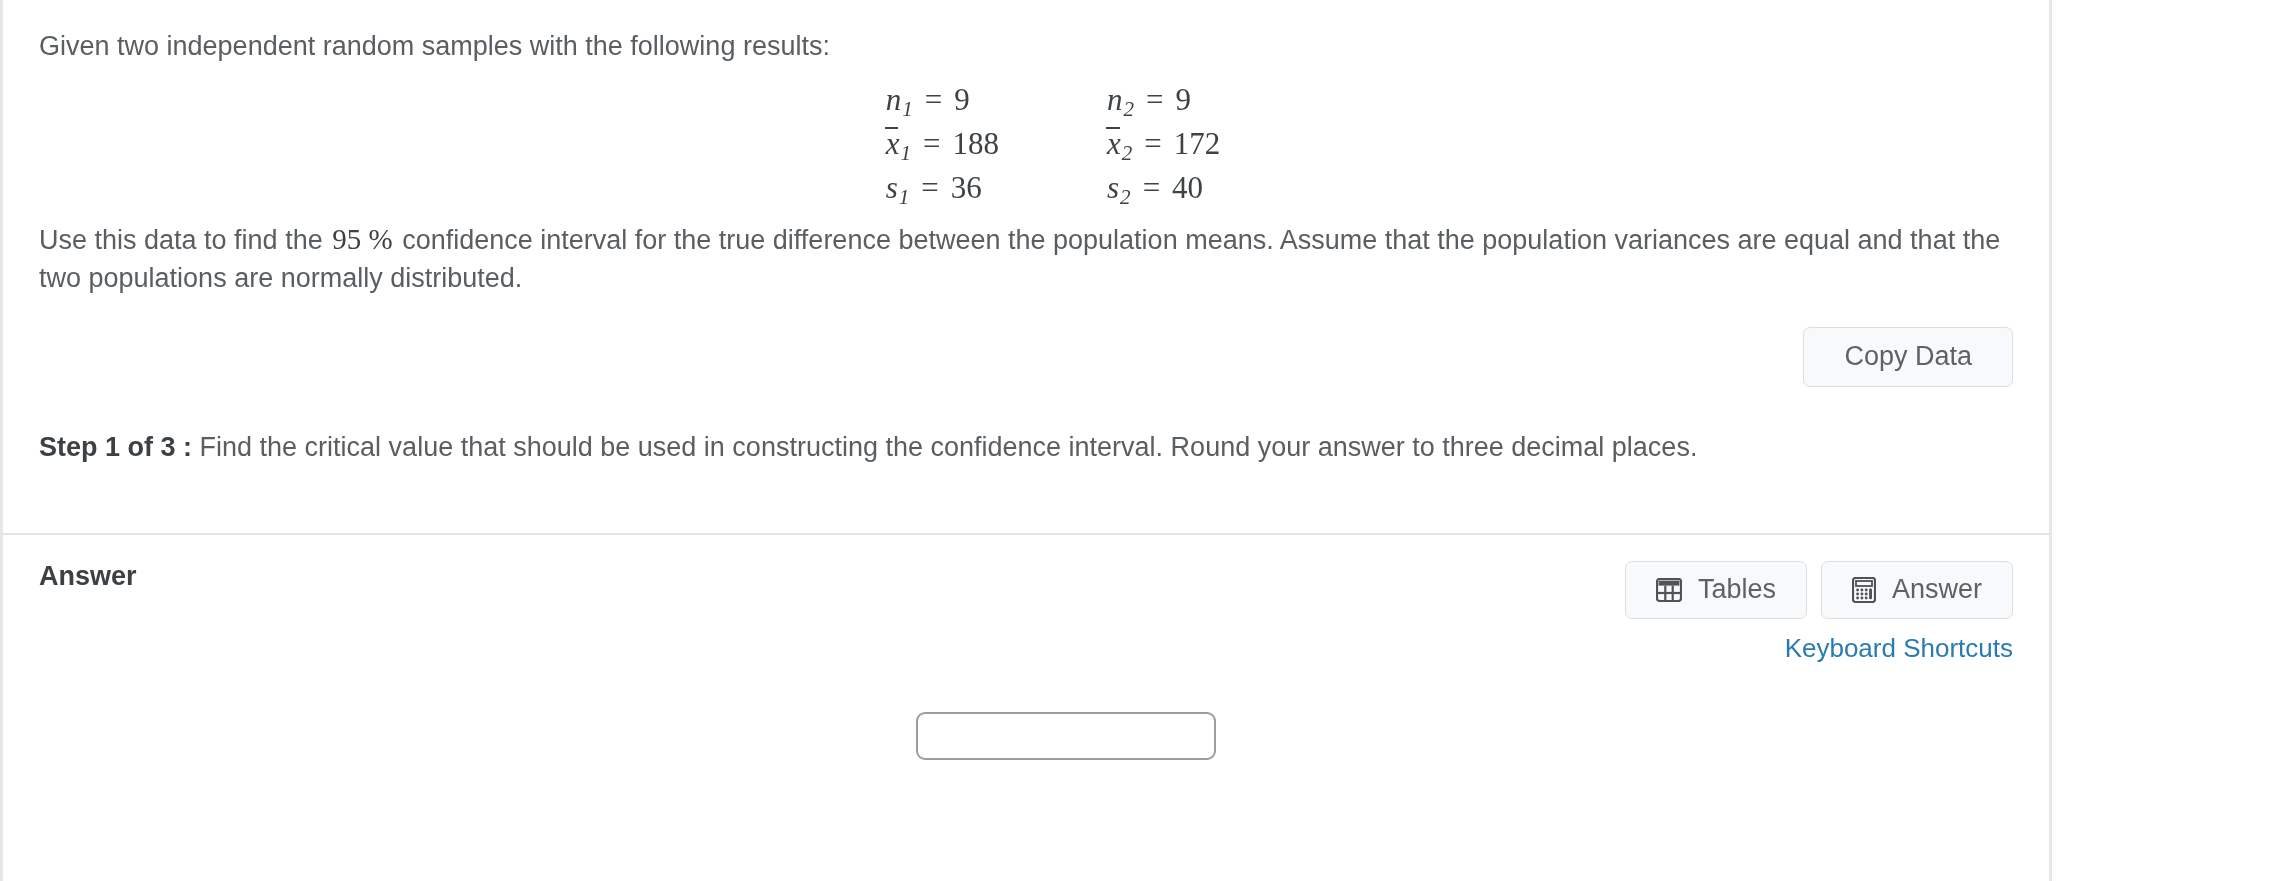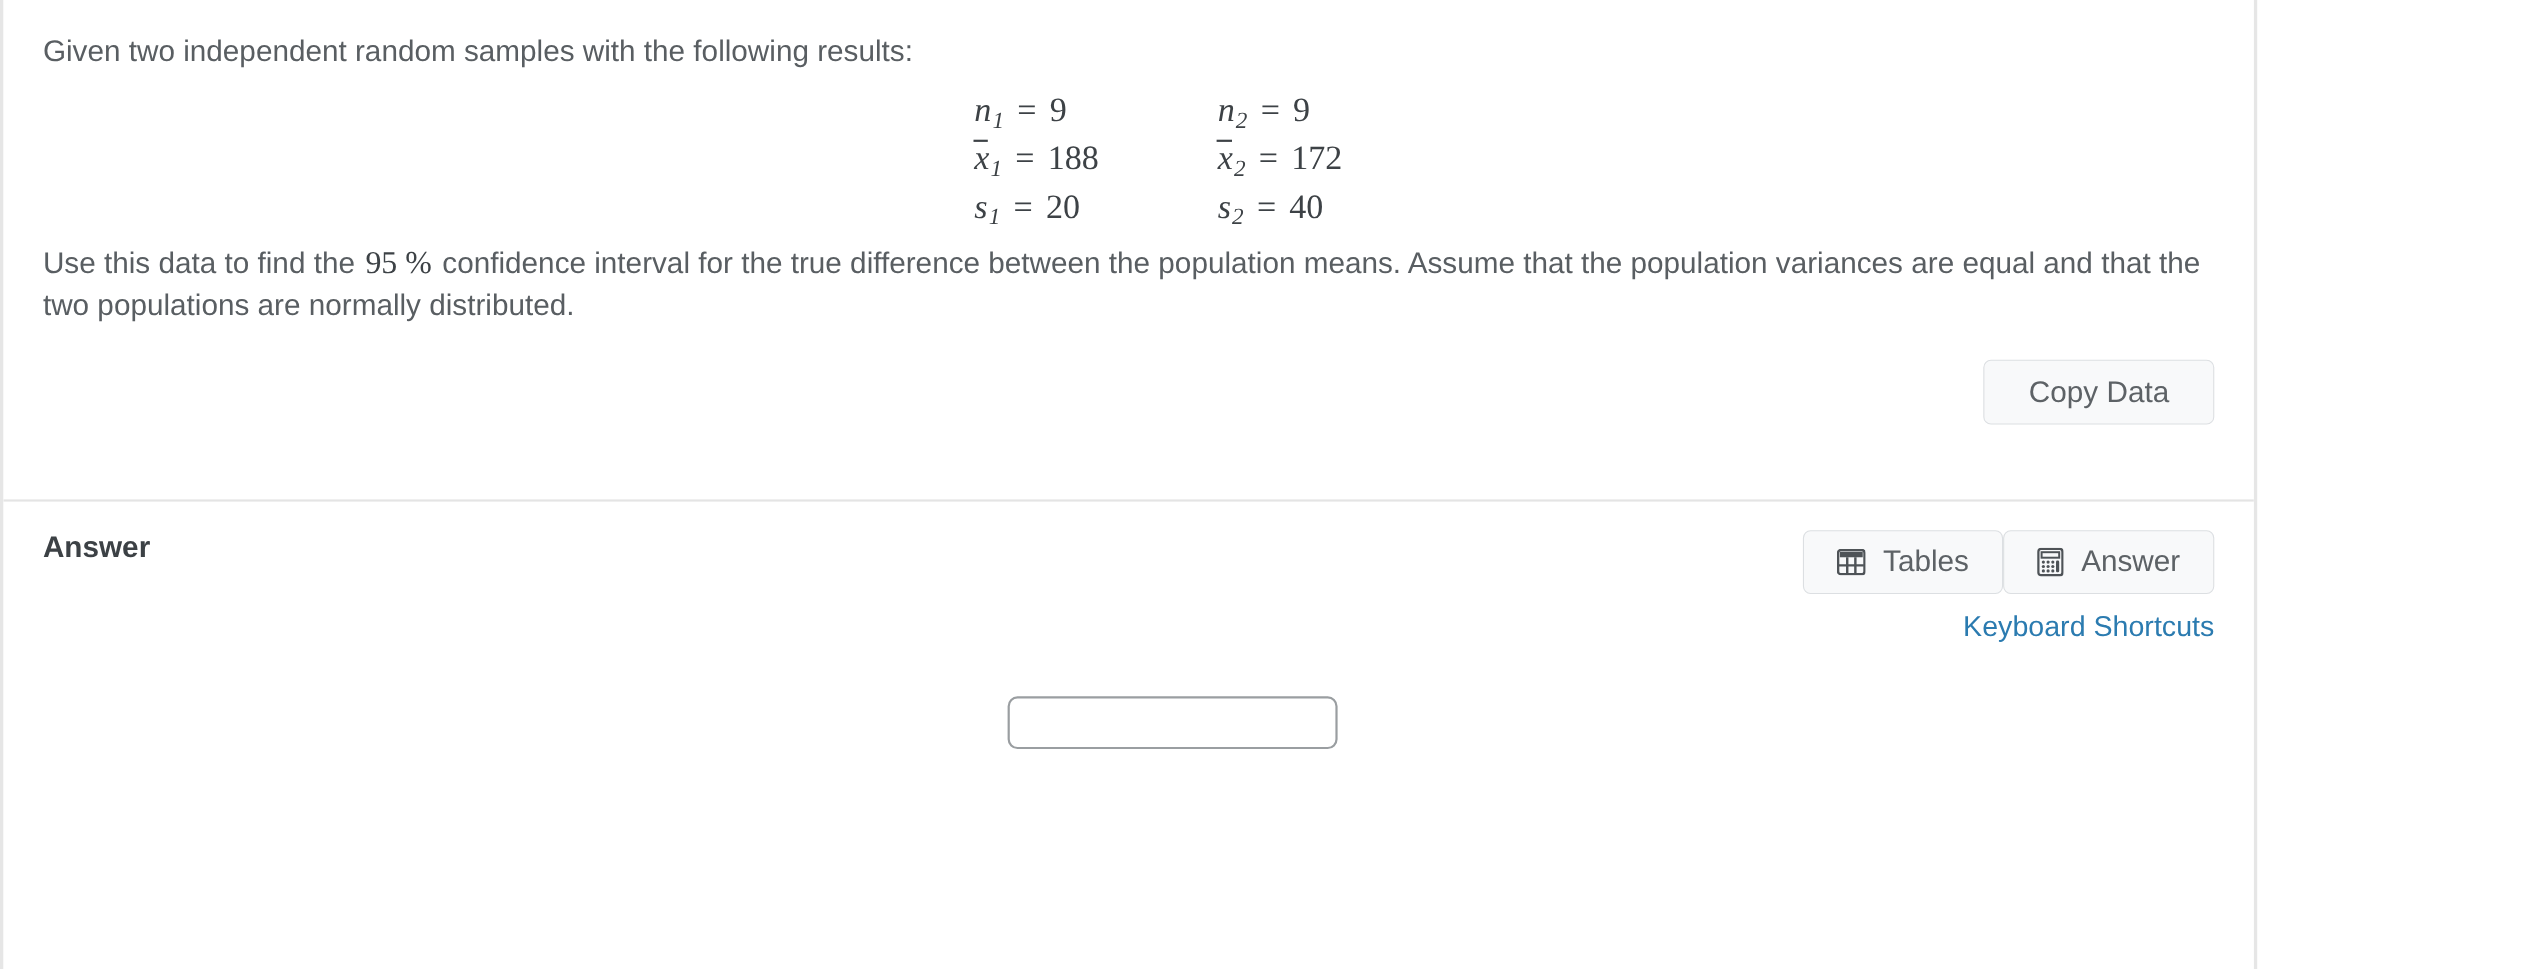--- a/index.html
+++ b/index.html
@@ -160,21 +160,21 @@
     color: #2b7bb0;
     text-decoration: none;
     cursor: pointer;
   }
 
   .answer-right {
     display: flex;
     flex-direction: column;
     align-items: flex-end;
   }
-  .tool-buttons { display: flex; }
+  .tool-buttons { display: flex; gap: 14px; }
   .tool-btn {
     display: inline-flex;
     align-items: center;
     gap: 16px;
     font-size: 27px;
     color: #5d6266;
     background: #f8f9fa;
     border: 1px solid #dcdfe2;
     border-radius: 7px;
     padding: 13px 30px;
@@ -247,39 +247,40 @@
           <span class="mvar barred">x</span>
             <span class="msub">2</span>
           <span class="meq">=</span>
           <span class="mnum">172</span>
         </div>
 
         <div class="math-row-cell">
           <span class="mvar">s</span>
             <span class="msub">1</span>
           <span class="meq">=</span>
-          <span class="mnum">20</span>
+          <span class="mnum">36</span>
         </div>
         <div class="math-row-cell">
           <span class="mvar">s</span>
             <span class="msub">2</span>
           <span class="meq">=</span>
           <span class="mnum">40</span>
         </div>
 
       </div>
     </div>
 
     <p class="body-para"><span>Use this data to find the</span> <span class="inline-math">95 %</span> <span>confidence interval for the true difference between the population means.  Assume that the population variances are equal and that the two populations are normally distributed.</span></p>
   </div>
 
   <div class="copydata-row">
     <button class="btn">Copy Data</button>
   </div>
 
+  <div class="step-line"><span class="step-label">Step 1 of 3 :</span> <span>Find the critical value that should be used in constructing the confidence interval. Round your answer to three decimal places.</span></div>
 
   <div class="divider"></div>
 
   <div class="answer-section">
 
     <div class="answer-left">
       <div class="answer-title">Answer</div>
     </div>
 
     <div class="answer-right">

